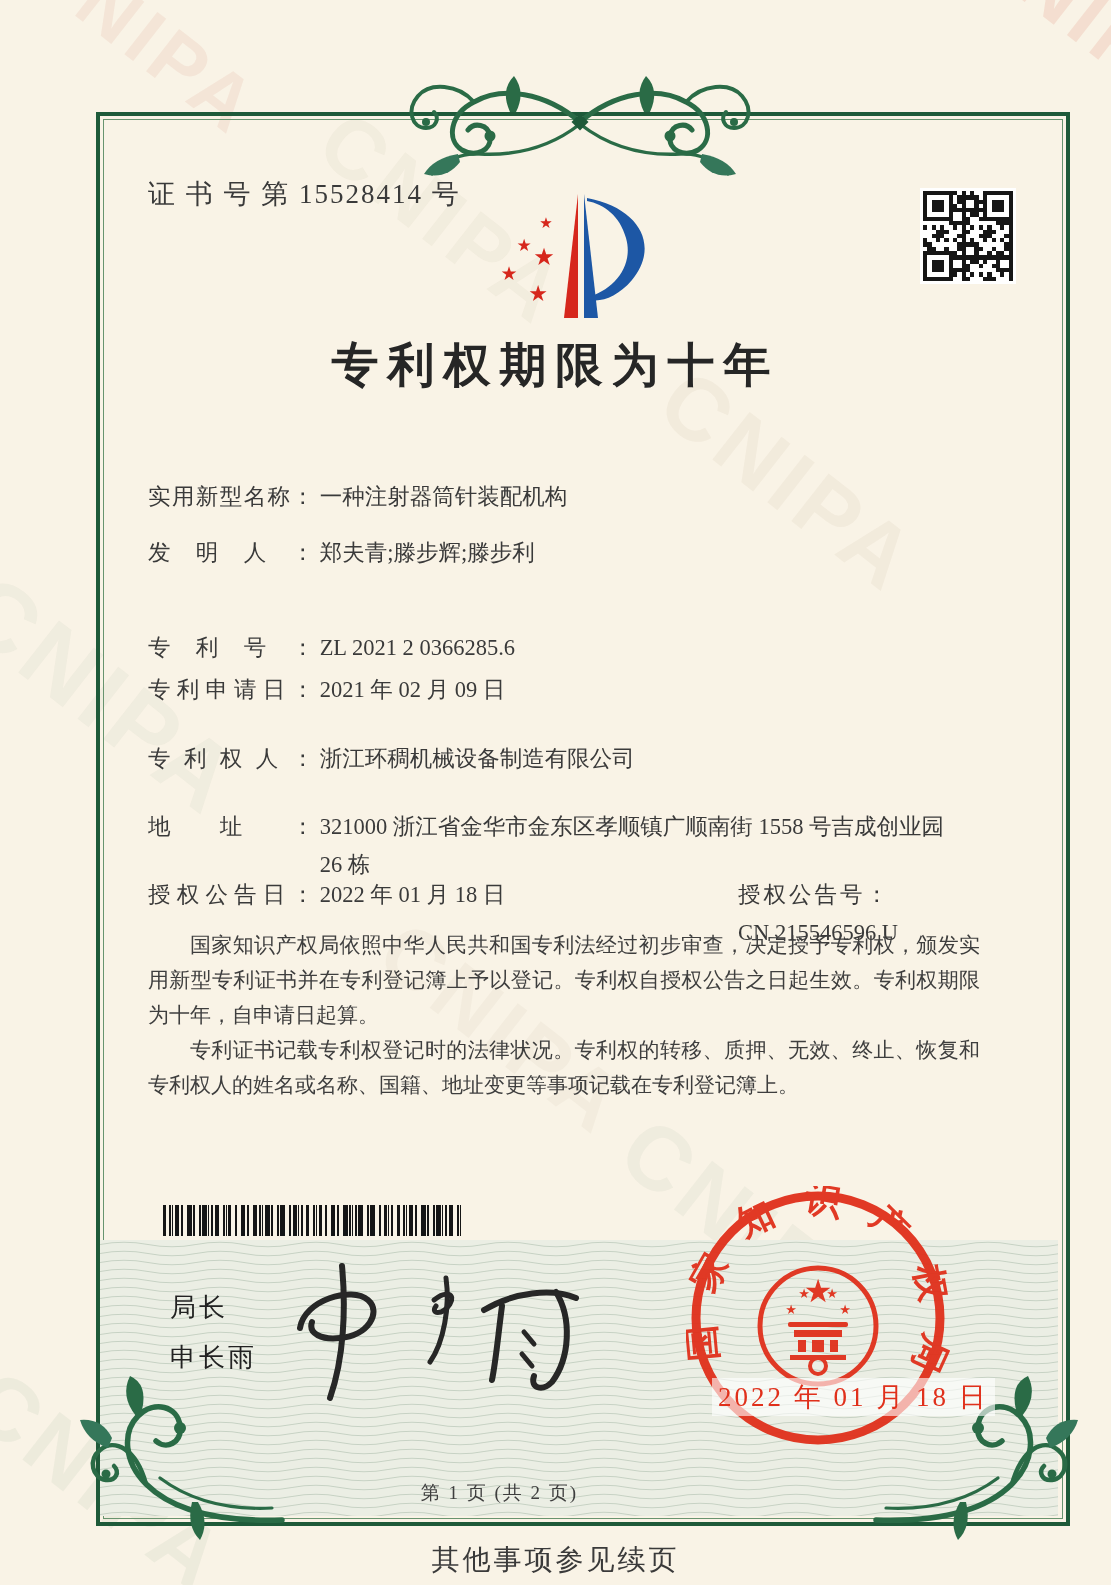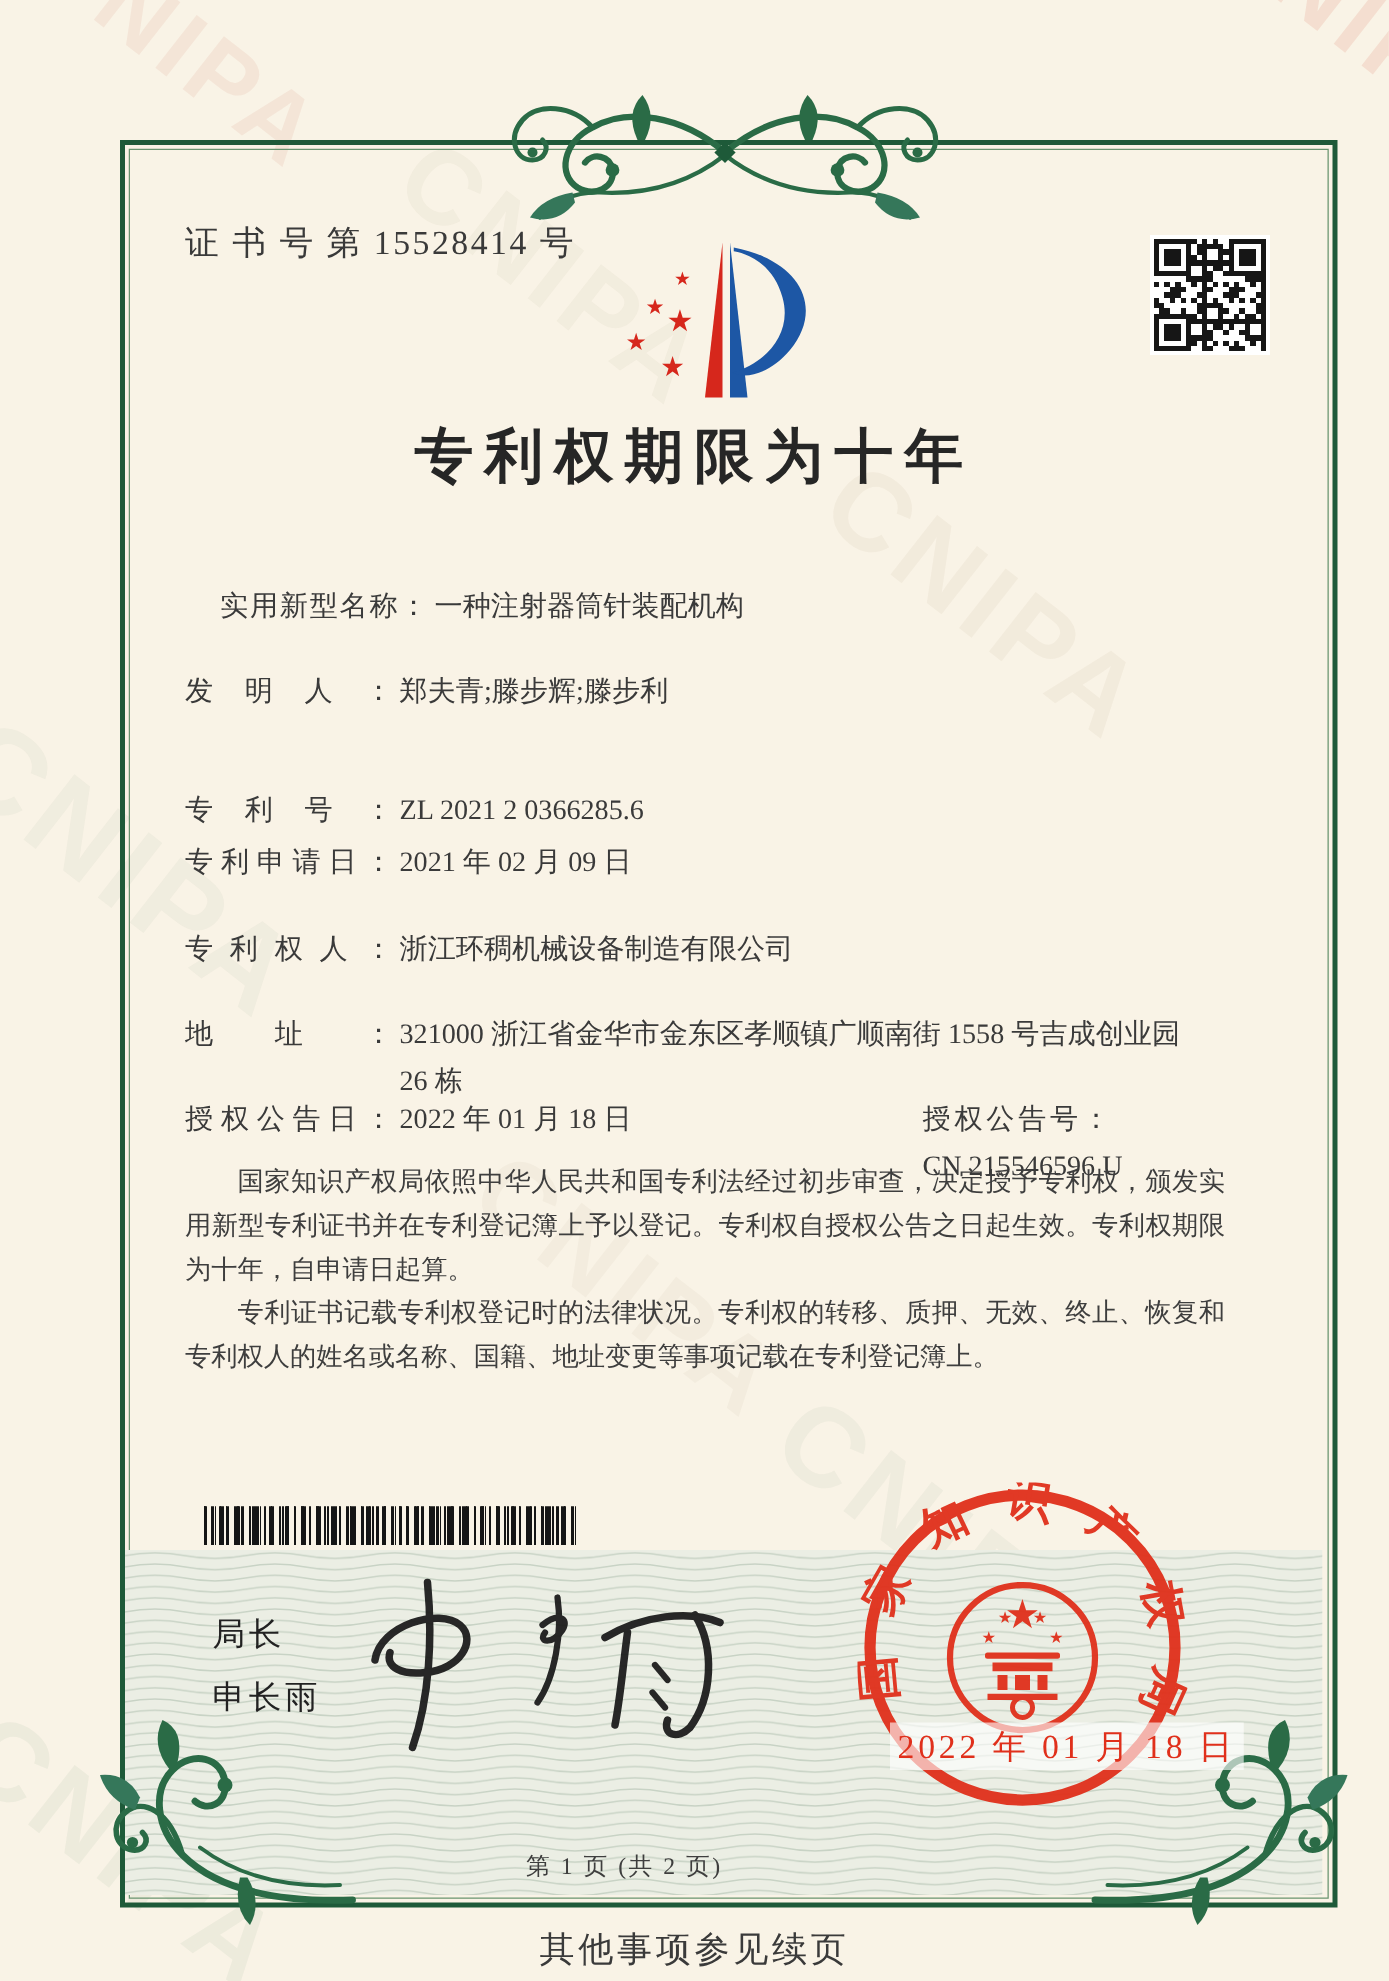--- a/index.html
+++ b/index.html
@@ -287,21 +287,21 @@
     <rect x="14" y="0" width="7" height="7" fill="#161616"></rect>
     <rect x="15" y="1" width="5" height="5" fill="#fff"></rect>
     <rect x="16" y="2" width="3" height="3" fill="#161616"></rect>
     <rect x="0" y="14" width="7" height="7" fill="#161616"></rect>
     <rect x="1" y="15" width="5" height="5" fill="#fff"></rect>
     <rect x="2" y="16" width="3" height="3" fill="#161616"></rect>
   </svg>
 
 <div class="title">专利权期限为十年</div>
 
-<div class="field-row" style="top:466px;margin-left:28px;">
+<div class="field-row" style="top:478px;">
   <span class="flabel">实用新型名称：</span>
   <span class="fvalue">一种注射器筒针装配机构</span>
 </div>
 <div class="field-row" style="top:534px;">
   <span class="flabel">发明人：</span>
   <span class="fvalue">郑夫青;滕步辉;滕步利</span>
 </div>
 <div class="field-row" style="top:603px;margin-top:26px;">
   <span class="flabel">专利号：</span>
   <span class="fvalue">ZL 2021 2 0366285.6</span>

